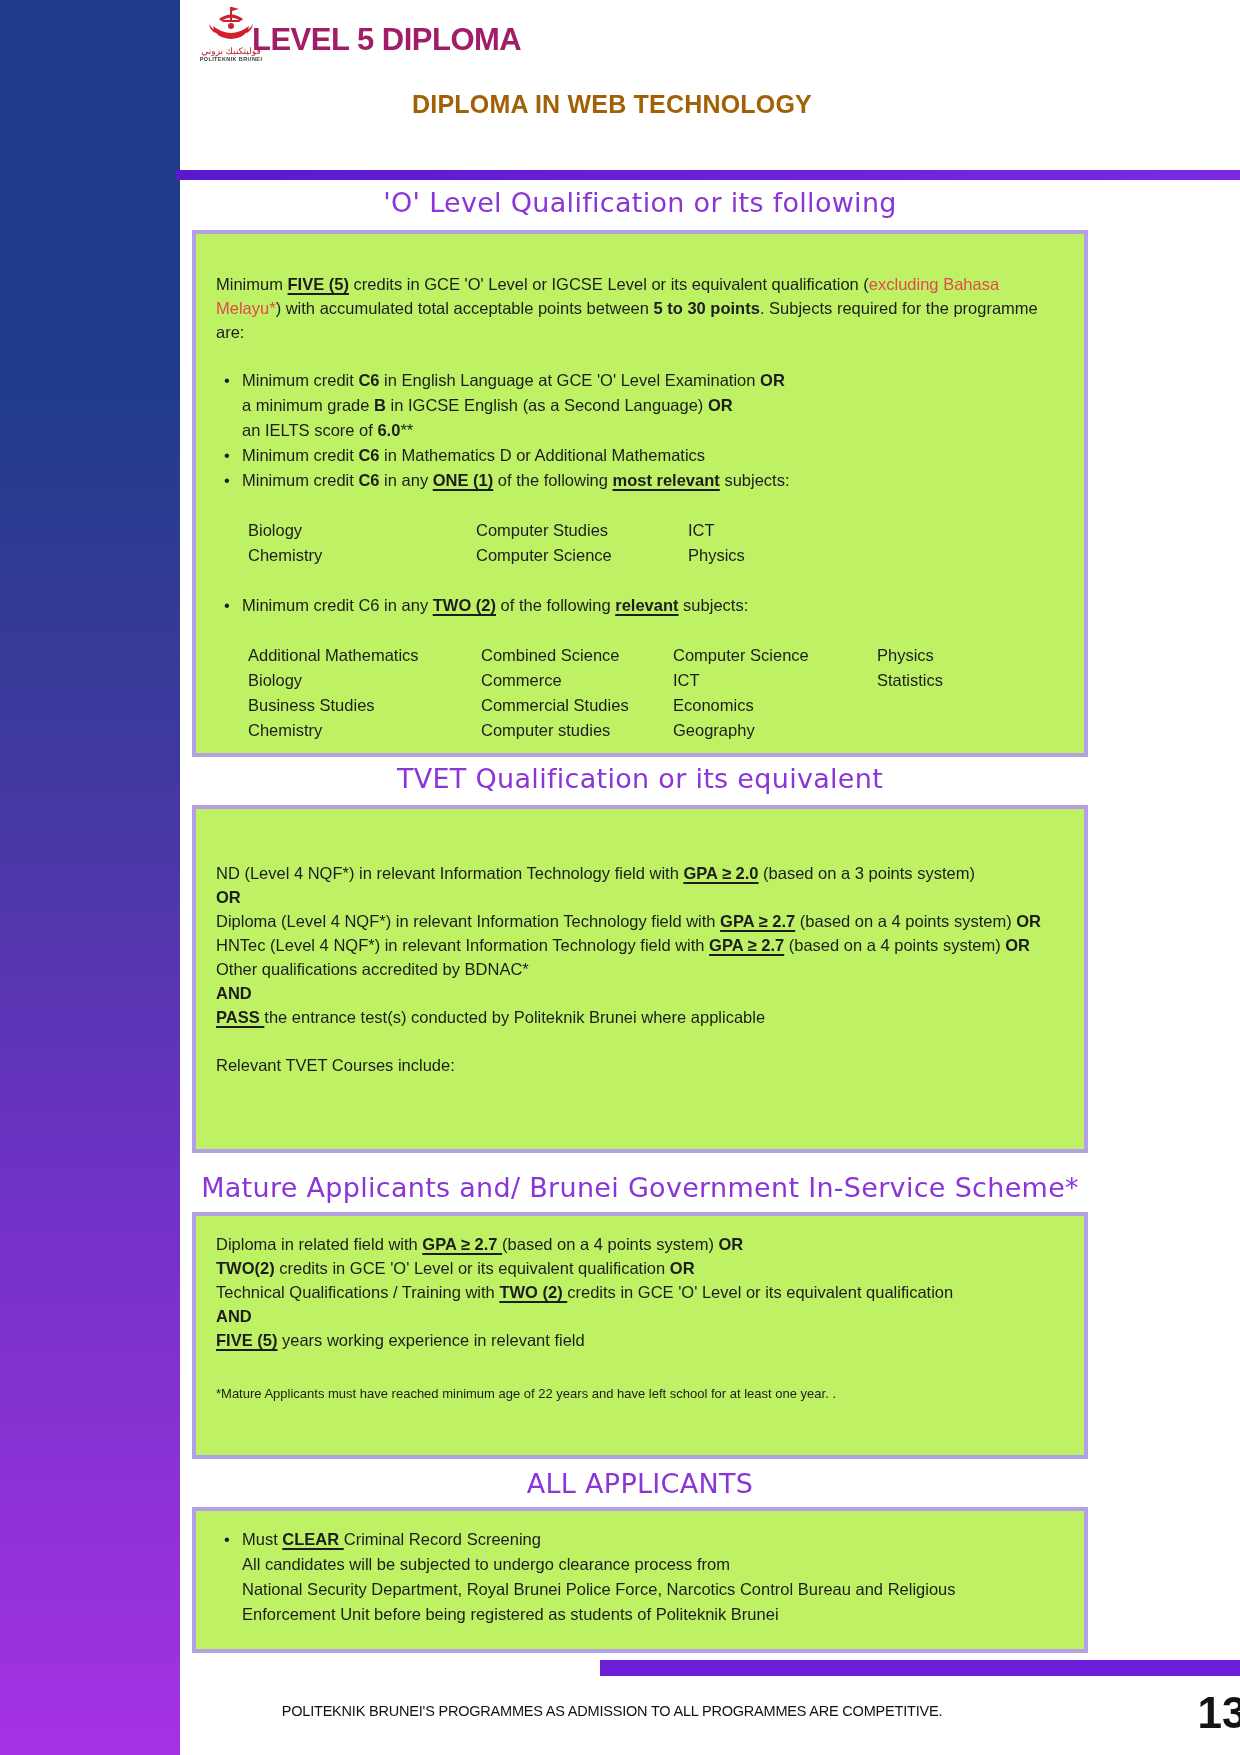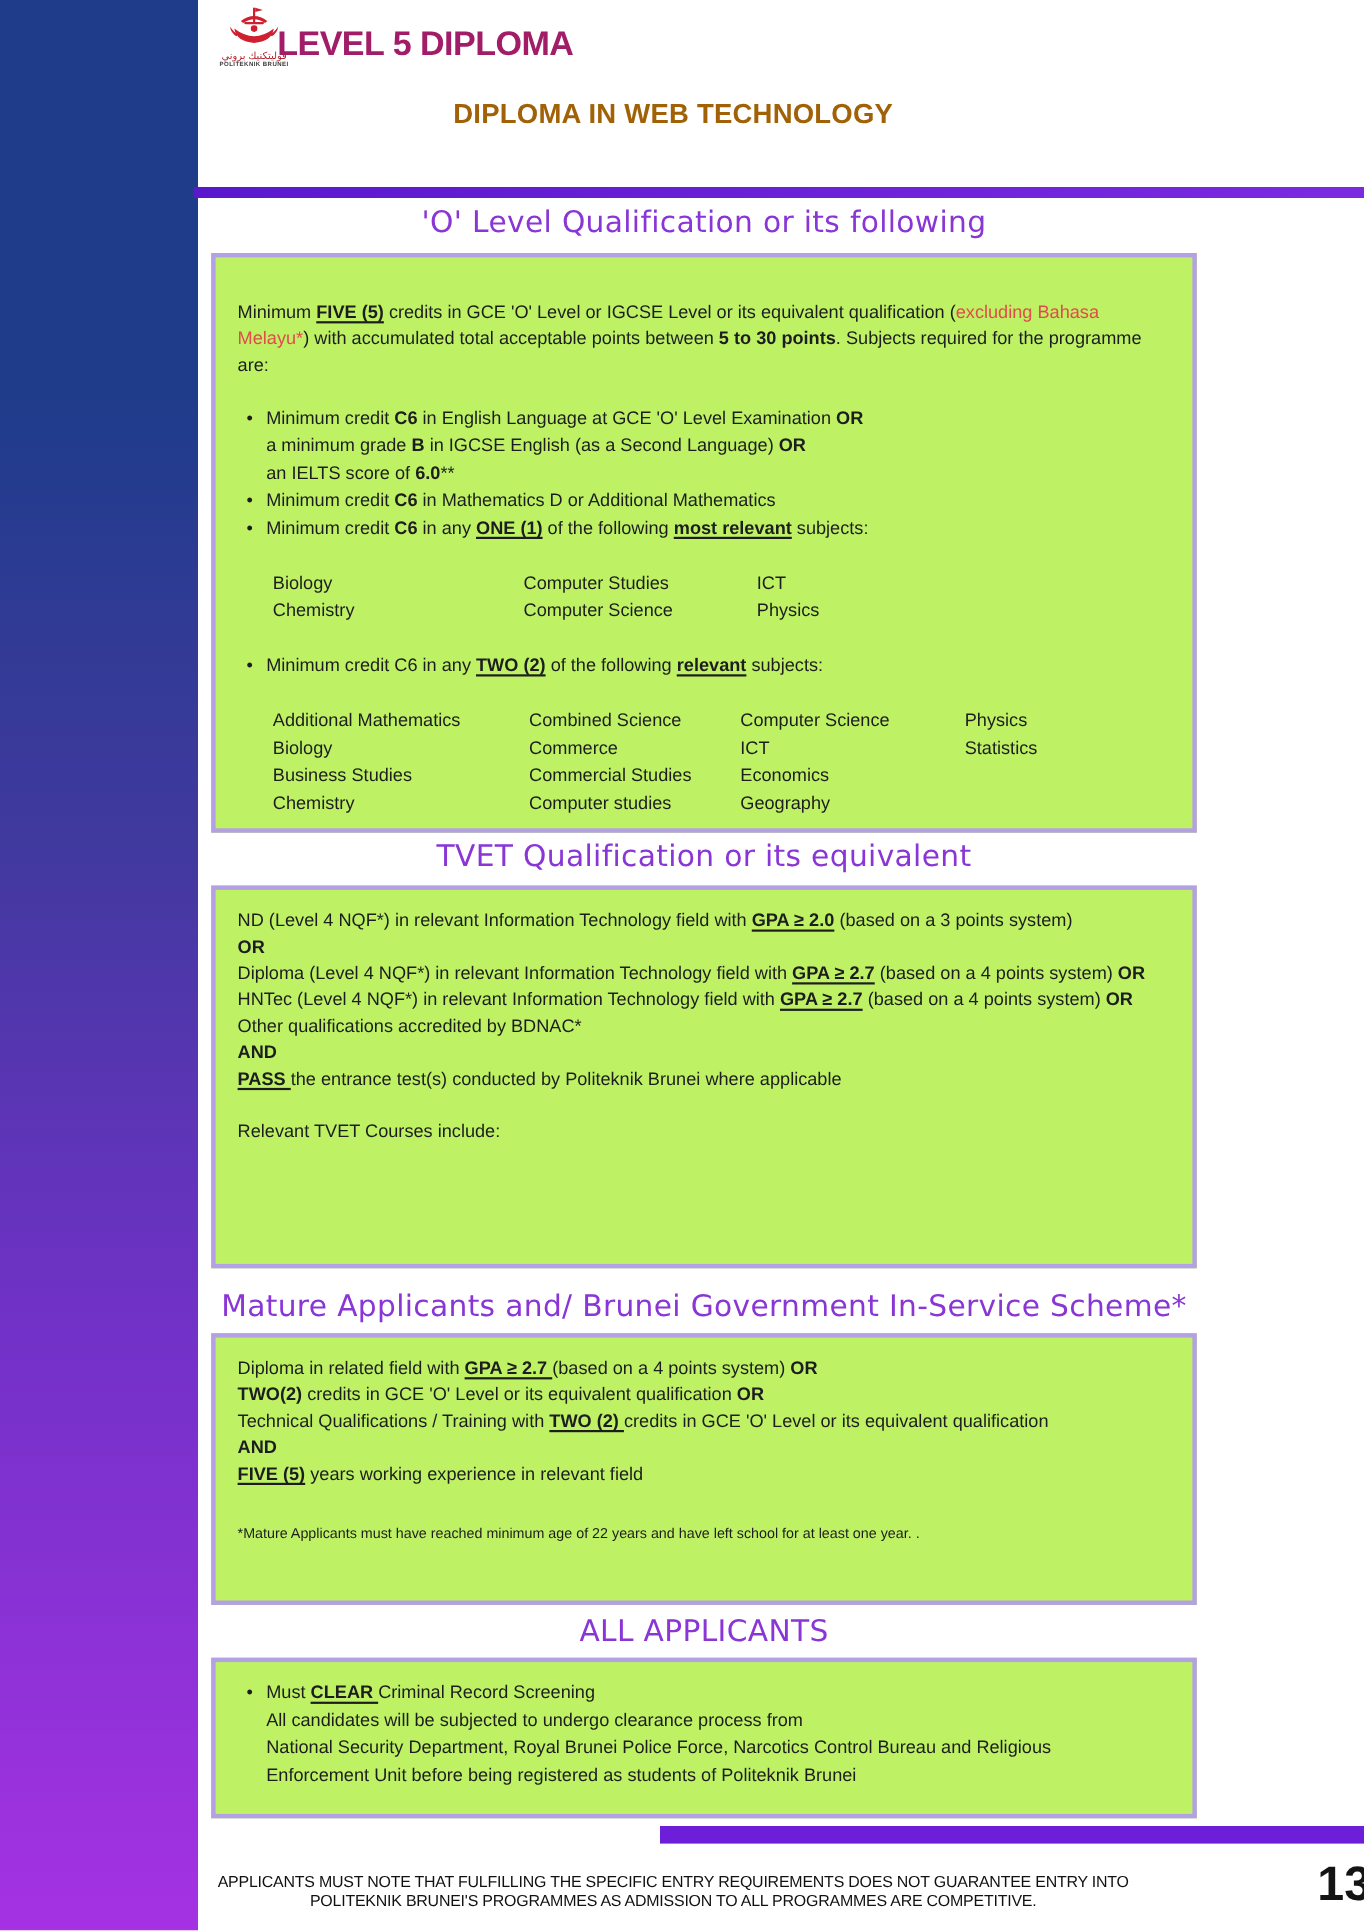--- a/index.html
+++ b/index.html
@@ -42,21 +42,21 @@
   .red{color:#e14b4b;}
   .intro{margin:38px 0 0 0;}
   .bullets{margin:24px 0 0 0;}
   .bullet-item{position:relative;padding-left:26px;white-space:pre-line;line-height:25px;}
   .bullet-item::before{content:"•";position:absolute;left:8px;top:0;}
   .grid{display:grid;margin:25px 0 25px 32px;line-height:25px;}
   .grid1{grid-template-columns:228px 212px 1fr;}
   .grid2{grid-template-columns:233px 192px 204px 1fr;}
   .lines{margin:0;}
   .text-line{white-space:pre-line;}
-  .pad-top-36{padding-top:16px;}
+  .pad-top-36{padding-top:52px;}
   .pad-top-32{padding-top:16px;}
   .note{margin:34px 0 0 0;font-size:13px;line-height:16px;}
   
   .footer-bar{position:absolute;left:600px;top:1660px;width:640px;height:16px;background:#6d1ed8;}
   .footer-note{
     position:absolute;left:192px;top:1702px;width:840px;text-align:center;
     font-size:14.5px;line-height:18px;letter-spacing:-.2px;color:#111;
   }
   .page-num{position:absolute;left:1182px;top:1688px;width:80px;text-align:center;
     font-size:44px;font-weight:800;color:#141414;}
@@ -159,16 +159,15 @@
   <div class="bullets" style="margin-top:0">
       <div class="bullet-item"><span>Must </span><span class="b u">CLEAR </span><span>Criminal Record Screening
 All candidates will be subjected to undergo clearance process from
 National Security Department, Royal Brunei Police Force, Narcotics Control Bureau and Religious
 Enforcement Unit before being registered as students of Politeknik Brunei</span></div>
     </div>
 </section>
 
 <div class="footer-bar"></div>
 <div class="footer-note">
-  <div>APPLICANTS MUST NOTE THAT FULFILLING THE SPECIFIC ENTRY REQUIREMENTS DOES NOT GUARANTEE ENTRY INTO</div>
   <div>POLITEKNIK BRUNEI'S PROGRAMMES AS ADMISSION TO ALL PROGRAMMES ARE COMPETITIVE.</div>
 </div>
 <div class="page-num">13</div>
 
 </body></html>

